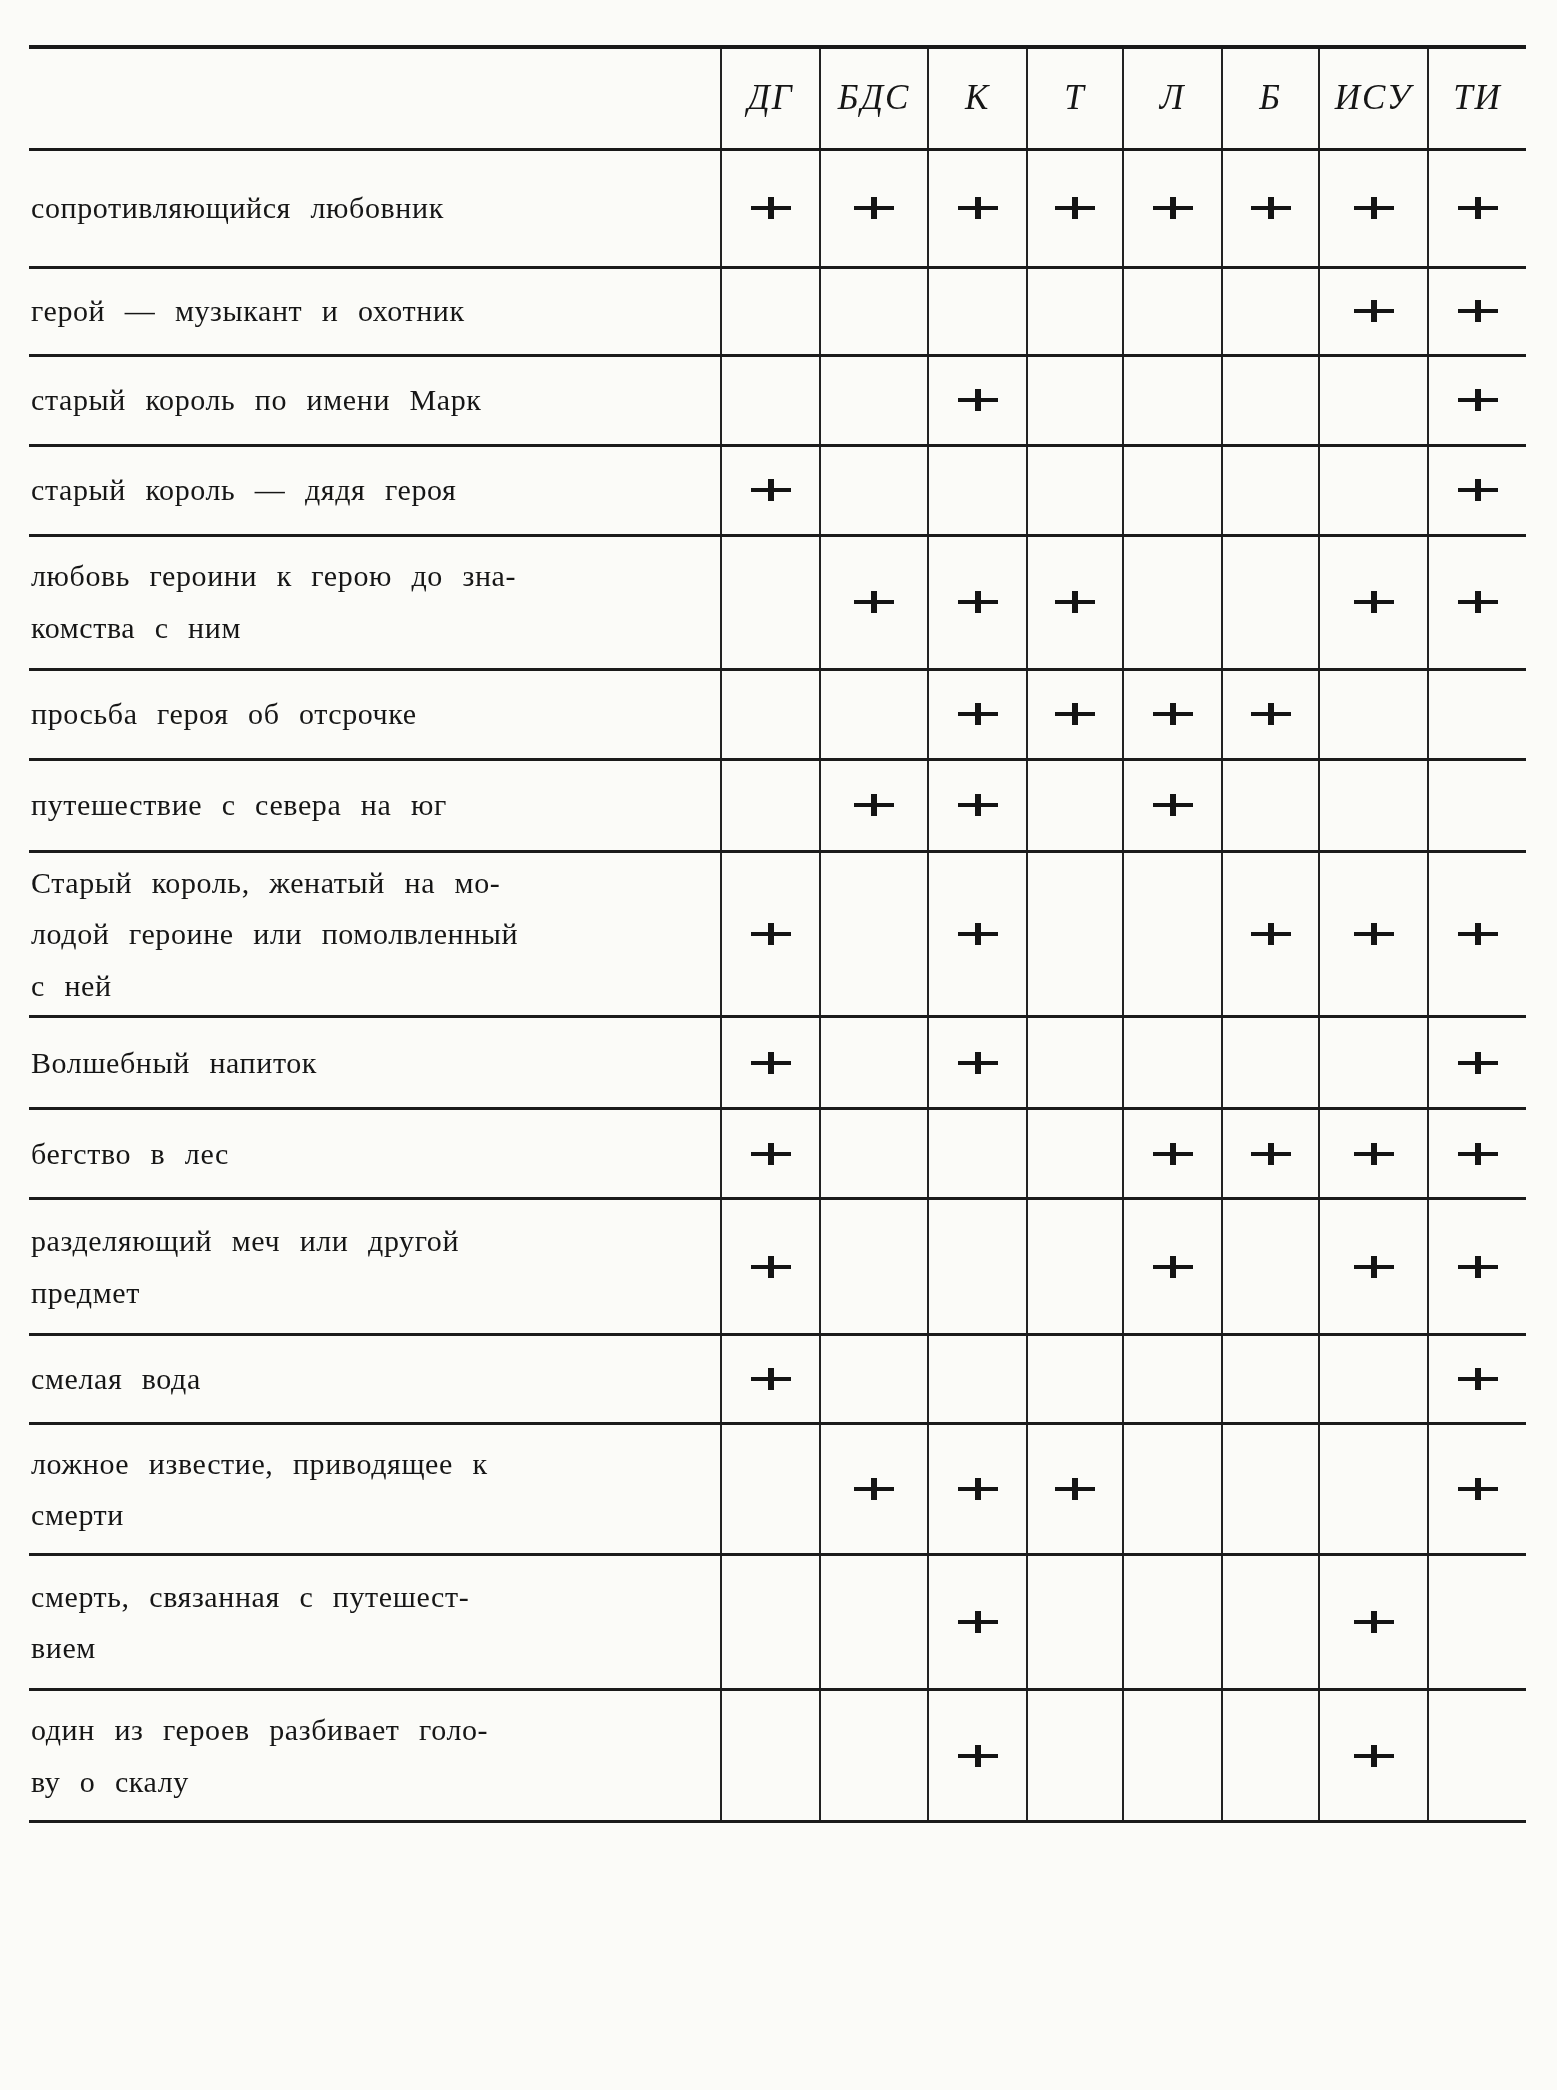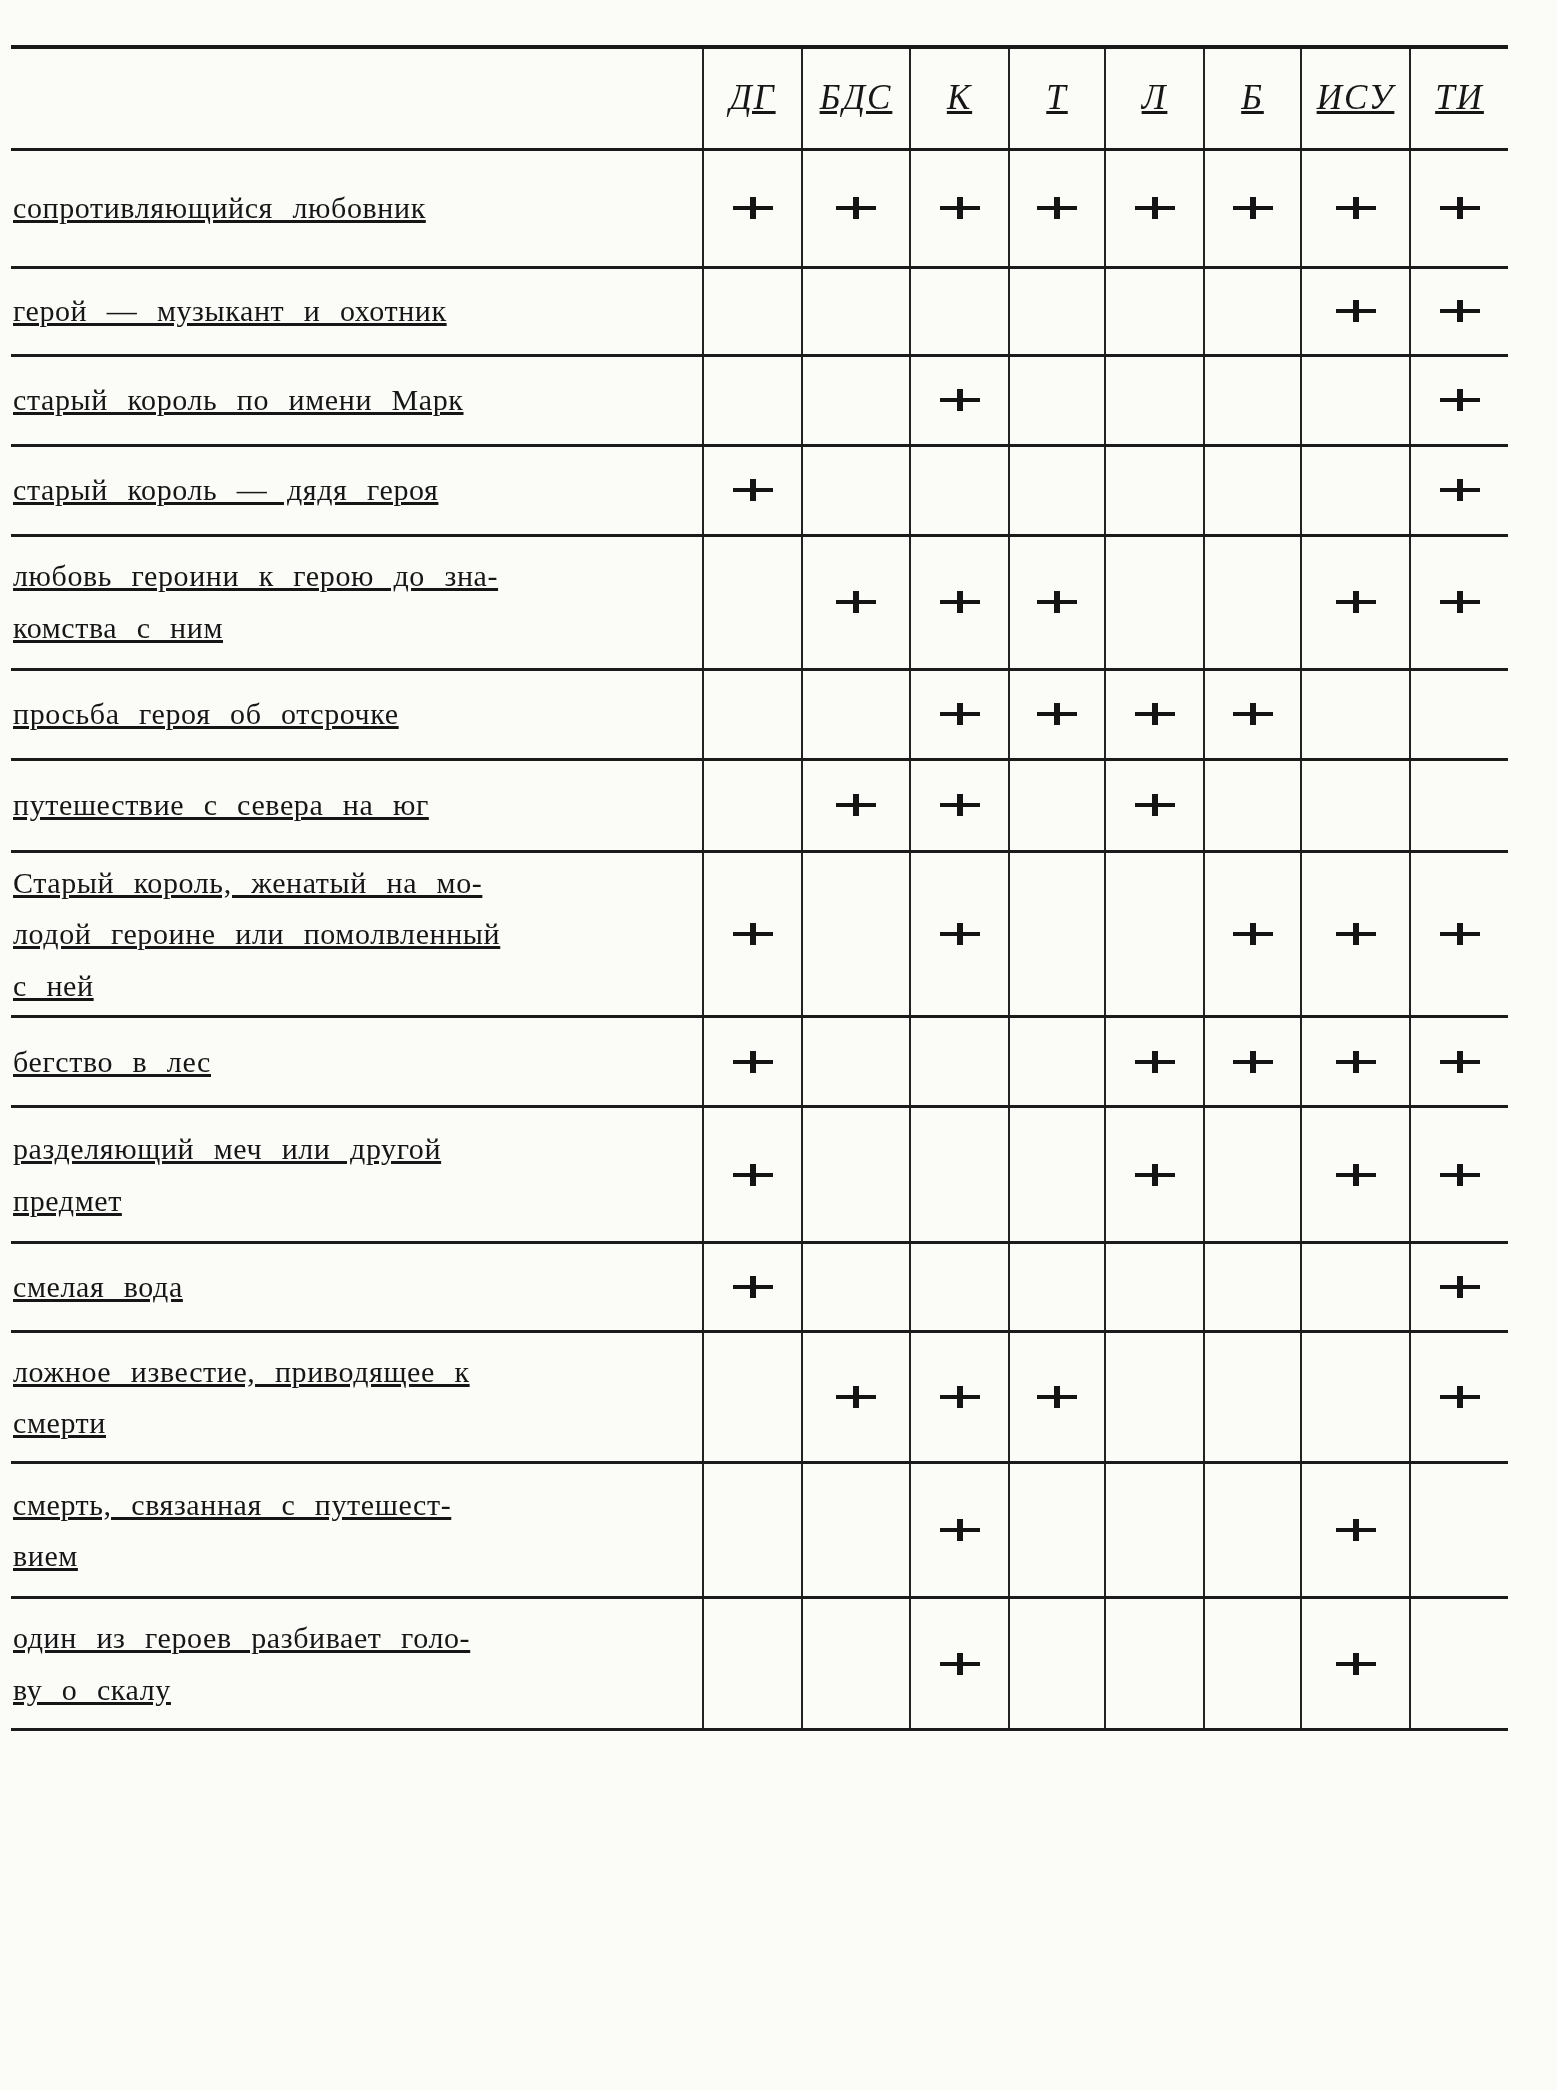--- a/index.html
+++ b/index.html
@@ -10,26 +10,25 @@
   body {
     width: 1557px;
     height: 2090px;
     position: relative;
     font-family: "Liberation Serif", "DejaVu Serif", serif;
     color: #161616;
     overflow: hidden;
   }
   .scan-table {
     position: absolute;
-    left: 11px;
+    left: 29px;
     top: 45px;
     width: 1497px;
     border-collapse: collapse;
     table-layout: fixed;
-    text-decoration: underline;
   }
   .scan-table th, .scan-table td {
     padding: 0;
     vertical-align: middle;
   }
   
   .scan-table thead th { border-top: 4px solid #191919; border-bottom: 3px solid #191919; }
   .scan-table tbody td { border-bottom: 3px solid #1b1b1b; }
   
   .scan-table th.mark-col, .scan-table td.mark-col { border-left: 2px solid #222; }
@@ -187,20 +186,31 @@
 с ней</td>
         <td class="mark-col"><span class="plus"><span class="ph"></span><span class="pv"></span></span></td>
         <td class="mark-col"></td>
         <td class="mark-col"><span class="plus"><span class="ph"></span><span class="pv"></span></span></td>
         <td class="mark-col"></td>
         <td class="mark-col"></td>
         <td class="mark-col"><span class="plus"><span class="ph"></span><span class="pv"></span></span></td>
         <td class="mark-col"><span class="plus"><span class="ph"></span><span class="pv"></span></span></td>
         <td class="mark-col"><span class="plus"><span class="ph"></span><span class="pv"></span></span></td>
       </tr>
+      <tr style="height: 92px;">
+        <td class="label-col">Волшебный напиток</td>
+        <td class="mark-col"><span class="plus"><span class="ph"></span><span class="pv"></span></span></td>
+        <td class="mark-col"></td>
+        <td class="mark-col"><span class="plus"><span class="ph"></span><span class="pv"></span></span></td>
+        <td class="mark-col"></td>
+        <td class="mark-col"></td>
+        <td class="mark-col"></td>
+        <td class="mark-col"></td>
+        <td class="mark-col"><span class="plus"><span class="ph"></span><span class="pv"></span></span></td>
+      </tr>
       <tr style="height: 90px;">
         <td class="label-col">бегство в лес</td>
         <td class="mark-col"><span class="plus"><span class="ph"></span><span class="pv"></span></span></td>
         <td class="mark-col"></td>
         <td class="mark-col"></td>
         <td class="mark-col"></td>
         <td class="mark-col"><span class="plus"><span class="ph"></span><span class="pv"></span></span></td>
         <td class="mark-col"><span class="plus"><span class="ph"></span><span class="pv"></span></span></td>
         <td class="mark-col"><span class="plus"><span class="ph"></span><span class="pv"></span></span></td>
         <td class="mark-col"><span class="plus"><span class="ph"></span><span class="pv"></span></span></td>

